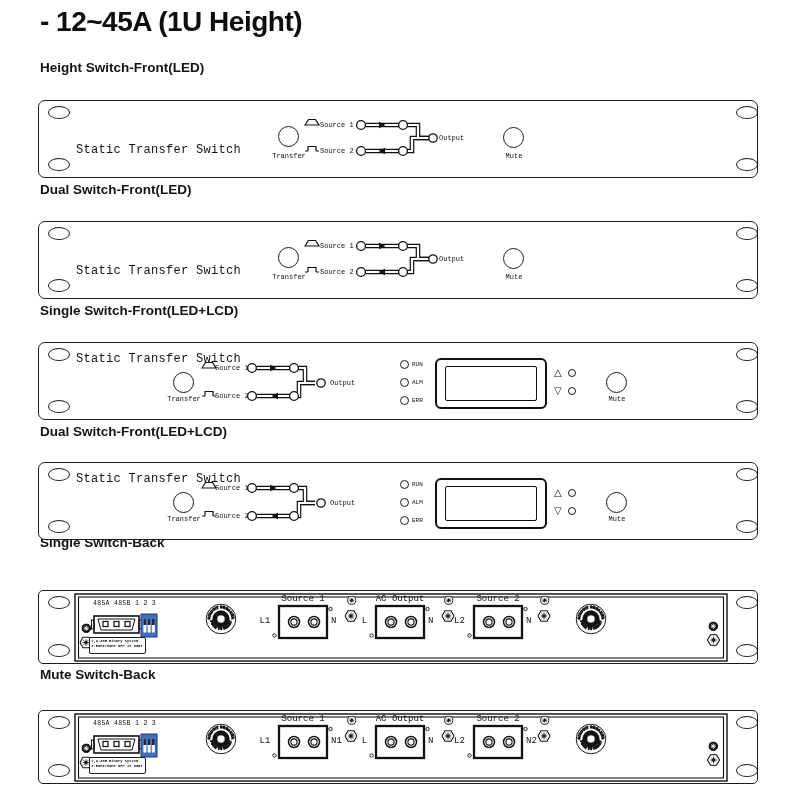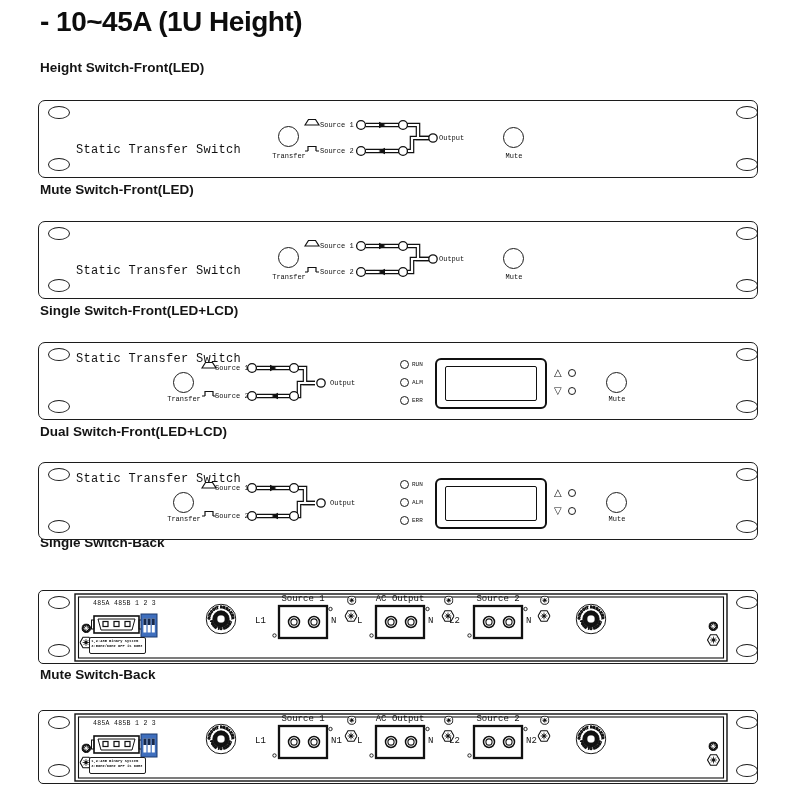--- a/index.html
+++ b/index.html
@@ -32,21 +32,21 @@
   .tri { position:absolute; font-family:"DejaVu Sans", sans-serif; font-size:10px;
          color:#111; line-height:10px; }
   .mimic { position:absolute; }
   .backart { position:absolute; left:0; top:0; }
   .note-box { position:absolute; left:50px; top:46px; width:57px; height:17px;
               border:1.4px solid #1c1c1c; border-radius:2px; overflow:hidden; background:#fff; }
   .note-scale { transform:scale(0.62); transform-origin:0 0; padding:1px 0 0 2px; }
   .note-line { font:700 6px "Liberation Mono", monospace; line-height:7.5px;
                white-space:nowrap; color:#111; }
   .ctr { text-align:center; }
-  .rgt { text-align:left; }
+  .rgt { text-align:center; }
   svg { overflow:visible; }
 </style>
 </head>
 <body>
 
 <svg width="0" height="0" style="position:absolute">
   <defs>
     <path id="arcT" d="M -11.2 0 A 11.2 11.2 0 0 1 11.2 0"></path>
     <path id="arcB" d="M -11.2 0 A 11.2 11.2 0 0 0 11.2 0"></path>
 
@@ -189,24 +189,24 @@
         <circle cx="55" cy="12" r="4.4" fill="#fff" stroke="#111" stroke-width="1.3"></circle>
         <circle cx="97" cy="12" r="4.4" fill="#fff" stroke="#111" stroke-width="1.3"></circle>
         <circle cx="55" cy="40" r="4.4" fill="#fff" stroke="#111" stroke-width="1.3"></circle>
         <circle cx="97" cy="40" r="4.4" fill="#fff" stroke="#111" stroke-width="1.3"></circle>
         <circle cx="124" cy="27" r="4.2" fill="#fff" stroke="#111" stroke-width="1.3"></circle>
       </g>
     </symbol>
   </defs>
 </svg>
 
-<div class="page-title">- 10~45A (1U Height)</div>
+<div class="page-title">- 12~45A (1U Height)</div>
 
 <div class="sec" style="top:60px">Height Switch-Front(LED)</div>
-<div class="sec" style="top:182px">Mute Switch-Front(LED)</div>
+<div class="sec" style="top:182px">Dual Switch-Front(LED)</div>
 <div class="sec" style="top:303px">Single Switch-Front(LED+LCD)</div>
 <div class="sec" style="top:424px">Dual Switch-Front(LED+LCD)</div>
 <div class="sec" style="top:535px">Single Switch-Back</div>
 <div class="sec" style="top:667px">Mute Switch-Back</div>
 
 <div class="panel front" style="top:100px">
   <div class="oval o-tl"></div>
   <div class="oval o-bl"></div>
   <div class="oval o-tr"></div>
   <div class="oval o-br"></div>

